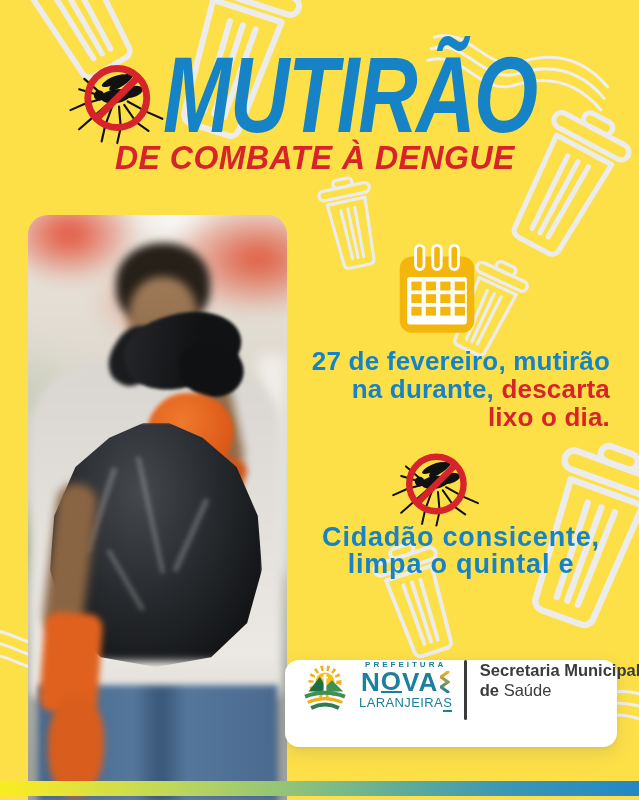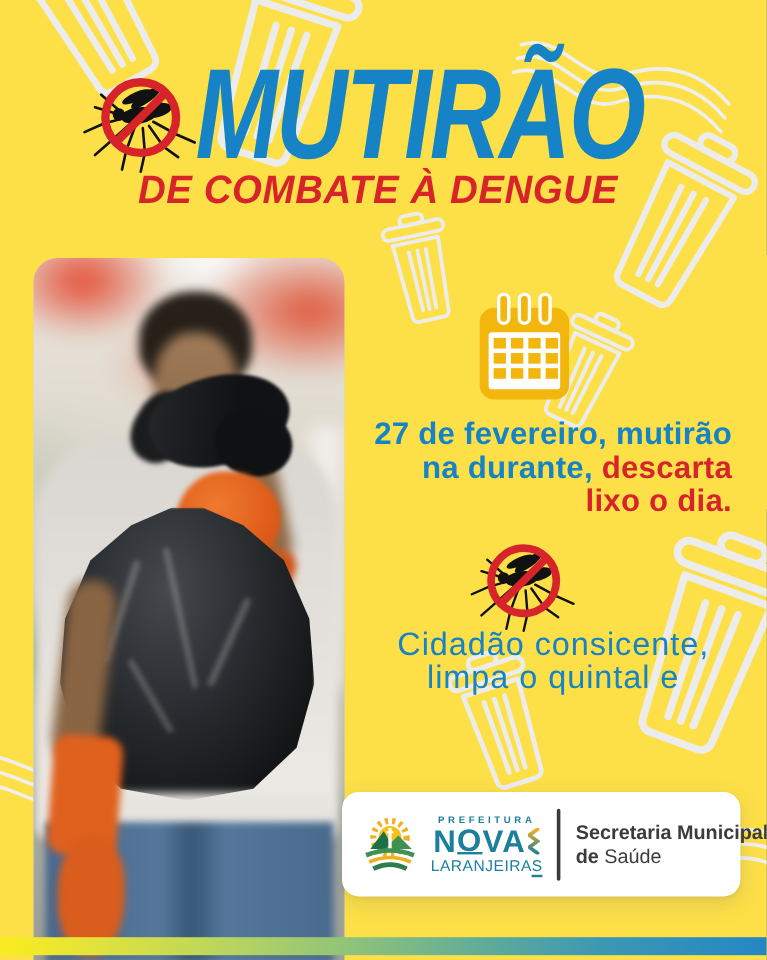--- a/index.html
+++ b/index.html
@@ -62,27 +62,27 @@
   .ph-jeans{left:10px;top:470px;width:240px;height:118px;filter:blur(3px);
             background:linear-gradient(90deg,#49688c 0%,#54779b 40%,#3c5b7c 49%,#3c5b7c 53%,#54779b 62%,#4a6a8e 100%);}
 
   
   .calendar{left:396px;top:243px;width:82px;height:94px;z-index:3;}
   .schedule{left:300px;top:347px;width:310px;z-index:3;text-align:right;
             font-size:26px;line-height:28px;font-weight:bold;letter-spacing:0.2px;color:#1583c6;}
   .schedule .red{color:#d7242b;}
   .msg-mosquito{left:390px;top:436px;width:96px;height:96px;z-index:3;}
   .message{left:305px;top:524px;width:312px;z-index:3;text-align:center;
-           font-size:27px;line-height:27px;font-weight:normal;letter-spacing:0.8px;color:#1583c6;}
+           font-size:27px;line-height:27px;font-weight:bold;letter-spacing:0.8px;color:#1583c6;}
   .message .red{color:#d7242b;}
 
   
   .logo-card{left:285px;top:660px;width:332px;height:87px;background:#ffffff;border-radius:14px;z-index:4;
              box-shadow:0 6px 18px rgba(110,110,110,.20), 0 1px 3px rgba(0,0,0,.06);
-             display:flex;align-items:center;padding:0 10px 0 14px;box-sizing:border-box;}
+             display:flex;padding:0 10px 0 14px;box-sizing:border-box;}
   .emblem{width:52px;height:56px;flex:0 0 auto;}
   .city-block{margin-left:8px;text-align:center;color:#1c7f9c;flex:0 0 auto;}
   .prefeitura{font-size:8px;font-weight:bold;letter-spacing:3px;margin-bottom:2px;}
   .nova{font-size:26px;font-weight:bold;line-height:22px;letter-spacing:1px;display:flex;align-items:flex-end;justify-content:center;}
   .nova .o-underline{border-bottom:2.5px solid #1c7f9c;line-height:20px;}
   .nova .zigzag{margin-left:2px;}
   .laranjeiras{font-size:13px;font-weight:normal;letter-spacing:0.4px;margin-top:2px;}
   .laranjeiras .s-underline{border-bottom:2px solid #1c7f9c;}
   .divider{width:2.5px;height:60px;background:#3a3a3a;border-radius:2px;margin:0 13px 0 12px;flex:0 0 auto;}
   .dept{color:#3b3b3b;font-size:16.5px;line-height:20px;flex:0 0 auto;}

